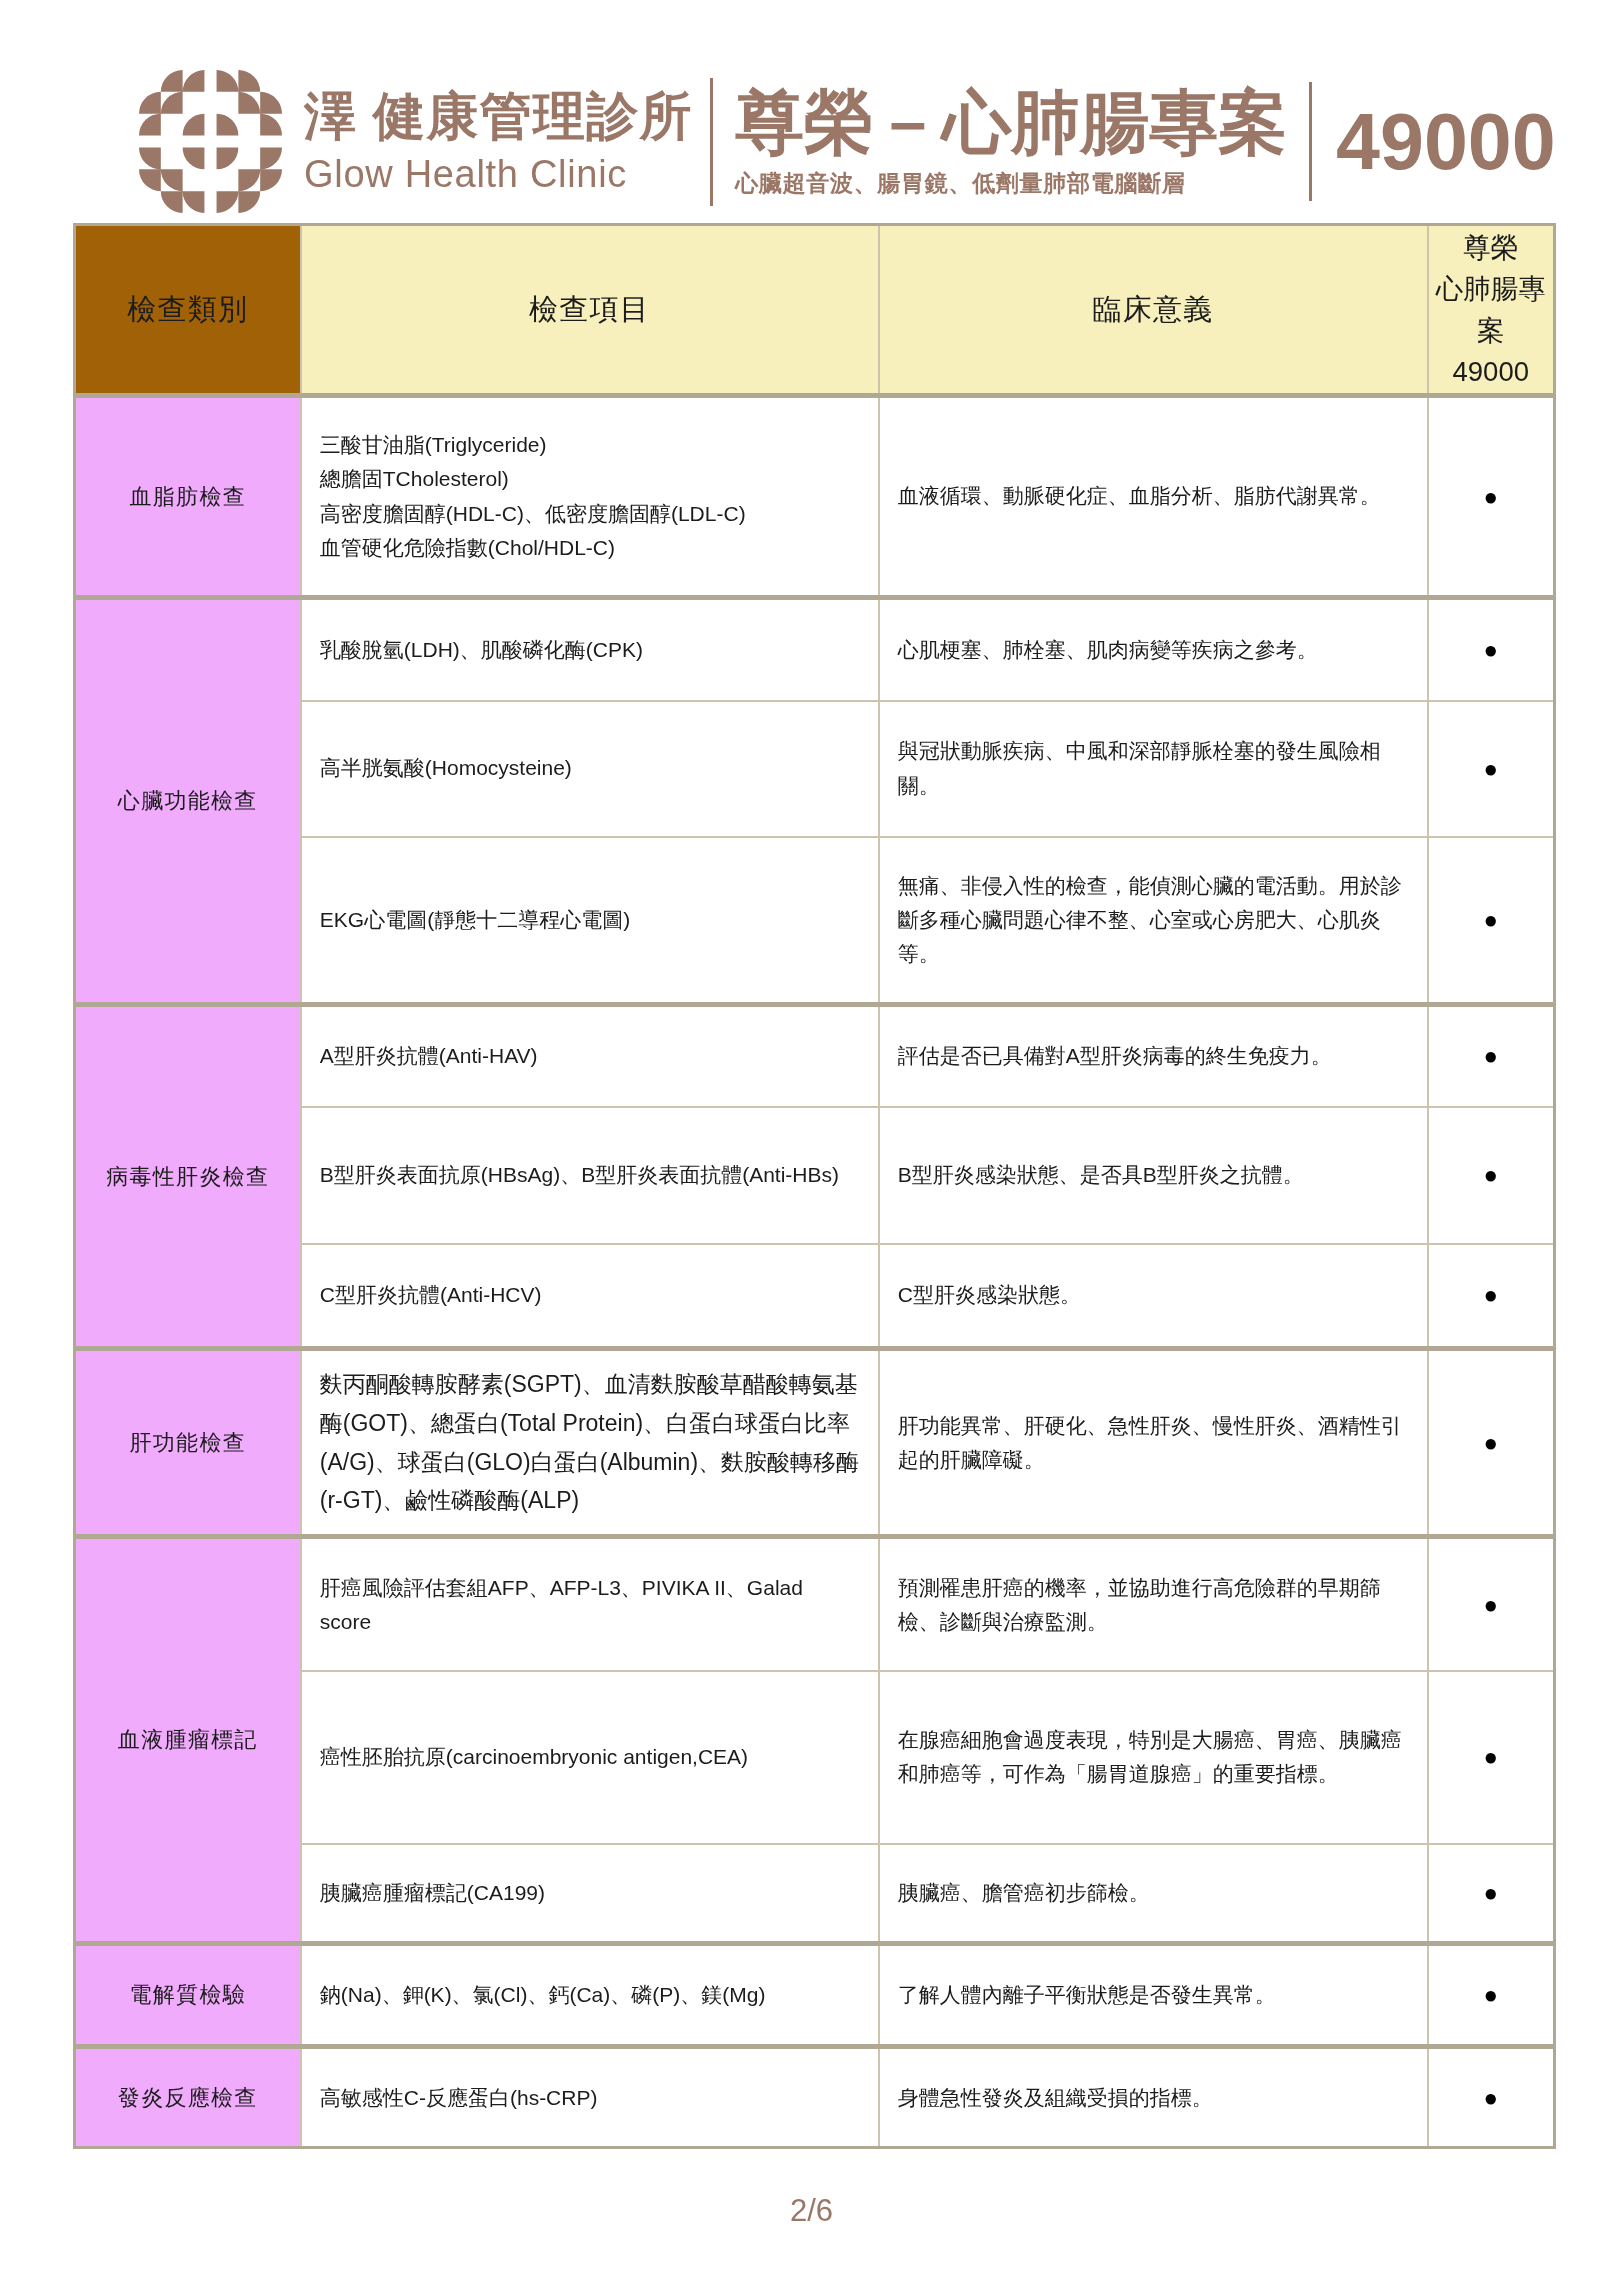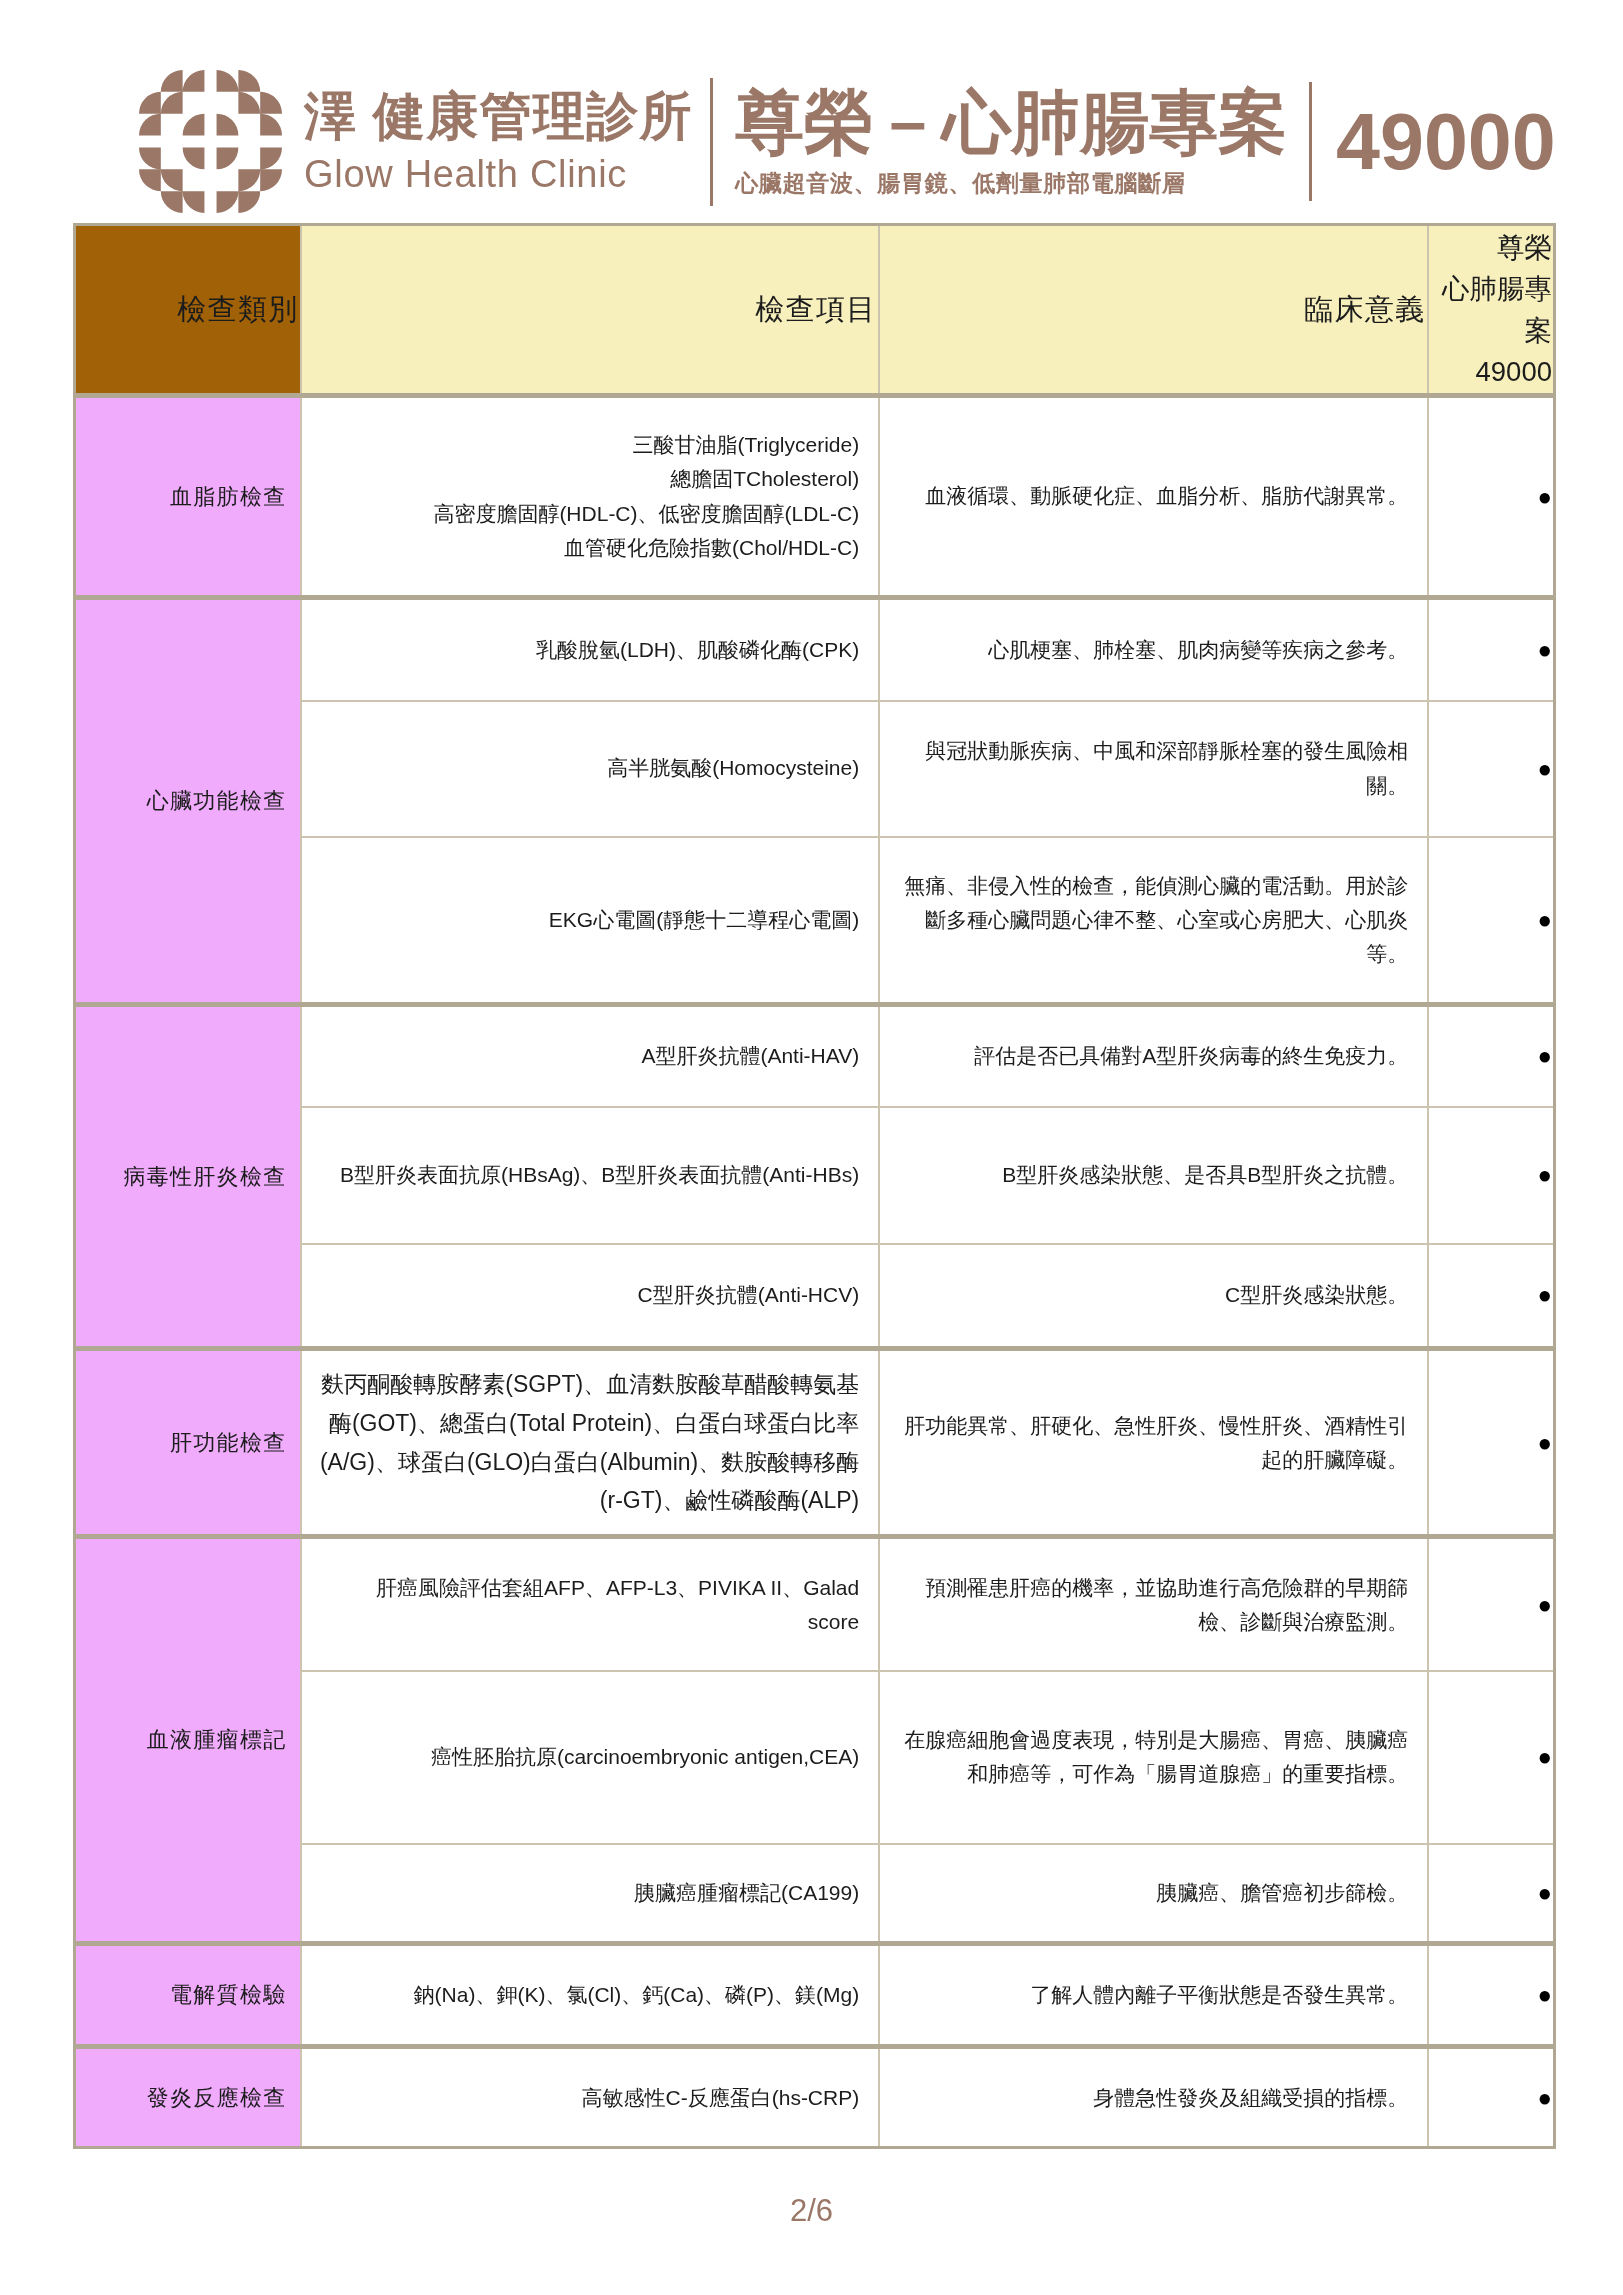--- a/index.html
+++ b/index.html
@@ -19,21 +19,21 @@
   .titleblock{display:flex;flex-direction:column;justify-content:center;}
   .prog-title{font-size:69px;font-weight:900;color:#9a7767;line-height:1;white-space:nowrap;letter-spacing:0px;}
   .prog-sub{font-size:23px;font-weight:700;color:#9a7767;margin-top:14.4px;letter-spacing:0.7px;white-space:nowrap;line-height:1;}
   .price{font-size:79px;font-weight:700;color:#9a7767;line-height:1;white-space:nowrap;}
   
   table.exam{
     position:absolute;left:73px;top:223px;width:1480px;
     border-collapse:collapse;table-layout:fixed;background:#ffffff;
     border:3.3px solid #b0a893;
   }
-  table.exam th,table.exam td{border:2.6px solid #ccc4ae;vertical-align:middle;text-align:right;}
+  table.exam th,table.exam td{border:2.6px solid #ccc4ae;vertical-align:middle;}
   table.exam thead th{border-bottom:5.9px solid #b0a893;}
   table.exam tr.sec>th,table.exam tr.sec>td{border-top:5.9px solid #b0a893;}
   th.hd{background:#f7f0bd;font-size:29px;font-weight:500;text-align:center;letter-spacing:1.3px;}
   th.hd.cat-h{background:#a16207;}
   th.hd.plan-h{white-space:pre-line;line-height:1.5;font-size:27.5px;letter-spacing:0;}
   td.cat{background:#f0abfc;text-align:center;font-size:22px;letter-spacing:1.3px;padding:0 13px;}
   td.item,td.meaning{font-size:21px;line-height:1.62;padding:14.4px 18.3px;text-align:left;}
   td.item.small{font-size:23px;line-height:1.68;}
   td.item.pre{white-space:pre-line;}
   td.dotcell{text-align:center;}

